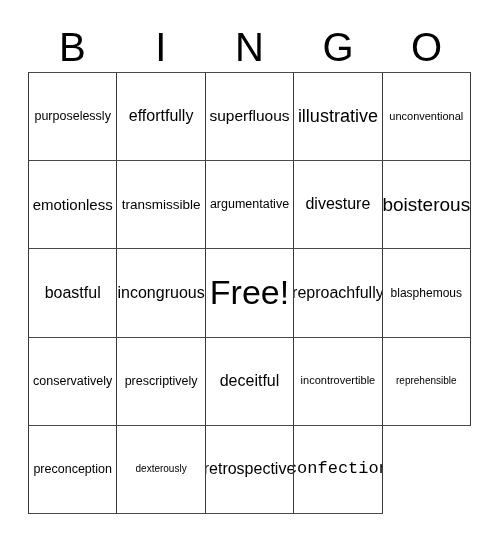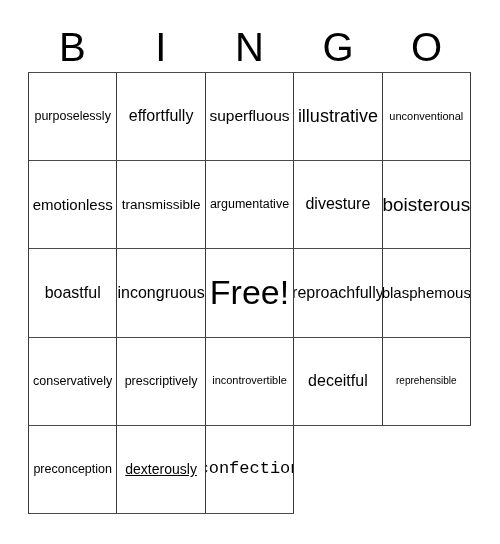--- a/index.html
+++ b/index.html
@@ -129,41 +129,44 @@
       <div class="cell">
         <span class="cell-text s-md">incongruous</span>
       </div>
       <div class="cell">
         <span class="cell-text s-free">Free!</span>
       </div>
       <div class="cell">
         <span class="cell-text s-md">reproachfully</span>
       </div>
       <div class="cell">
-        <span class="cell-text s-md" style="font-size: 15px;">blasphemous</span>
+        <span class="cell-text s-md" style="font-size: 12px;">blasphemous</span>
       </div>
       <div class="cell">
         <span class="cell-text s-sm">conservatively</span>
       </div>
       <div class="cell">
         <span class="cell-text s-sm">prescriptively</span>
       </div>
       <div class="cell">
-        <span class="cell-text s-xs">incontrovertible</span>
+        <span class="cell-text s-xxl">deceitful</span>
       </div>
       <div class="cell">
-        <span class="cell-text s-xxl">deceitful</span>
+        <span class="cell-text s-xs">incontrovertible</span>
       </div>
       <div class="cell">
         <span class="cell-text s-md" style="font-size: 10px;">reprehensible</span>
       </div>
       <div class="cell">
         <span class="cell-text s-sm">preconception</span>
       </div>
       <div class="cell">
-        <span class="cell-text s-xl" style="font-size: 14px; text-decoration: underline;">dexterously</span>
+        <span class="cell-text s-xl" style="font-size: 10px;">dexterously</span>
+      </div>
+      <div class="cell">
+        <span class="cell-text s-md">retrospective</span>
       </div>
       <div class="cell">
         <span class="cell-text s-xl" style="font-size: 17px; font-family: Liberation Mono, monospace;">confection</span>
       </div>
     </div>
 
 </div>
 
 </body></html>

